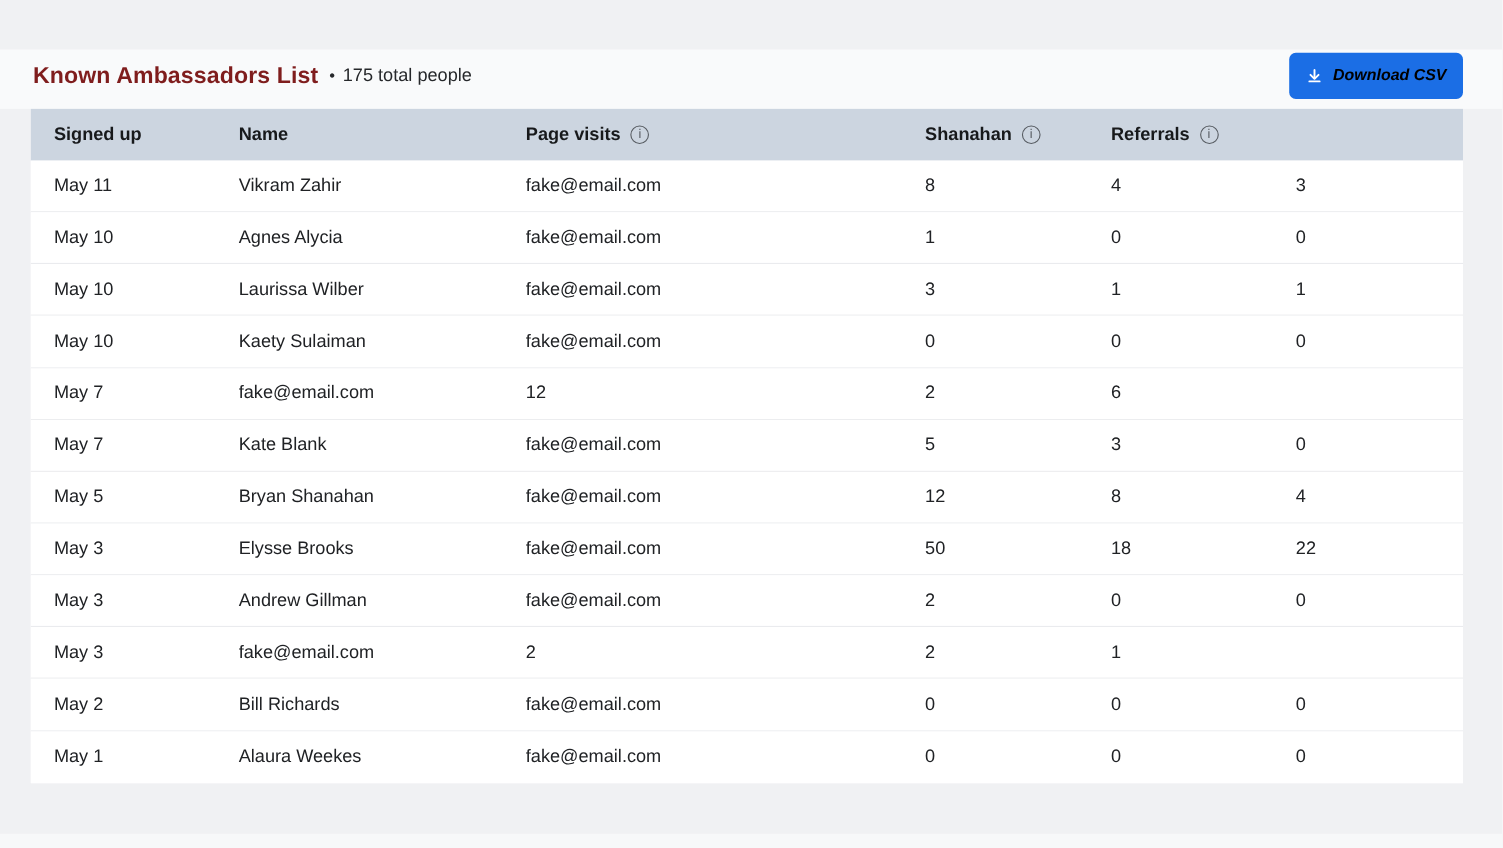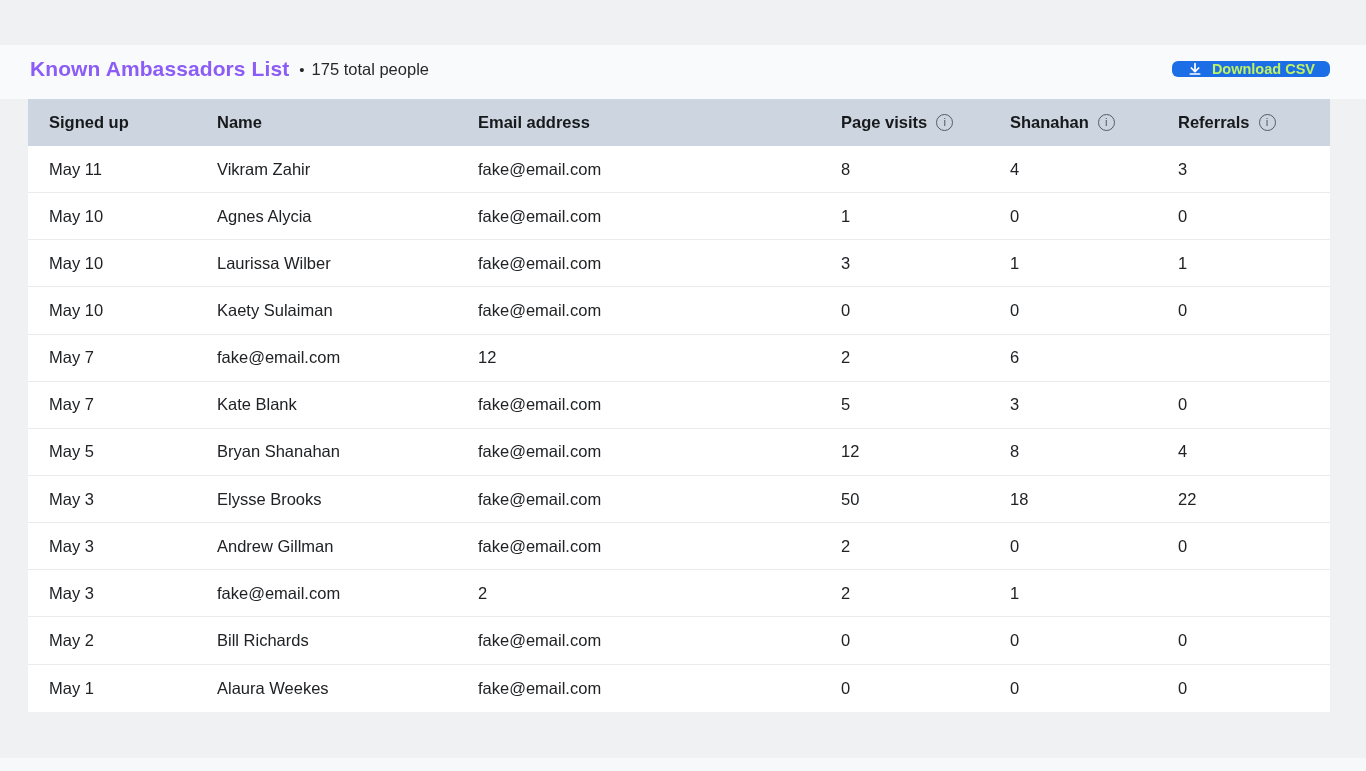--- a/index.html
+++ b/index.html
@@ -19,48 +19,49 @@
     top: 45px; left: 0;
     width: 1366px; height: 54px;
     background: #f9fafb;
     display: flex;
     align-items: center;
     padding: 0 36px 6px 30px;
   }
   .title {
     font-size: 21px;
     font-weight: 700;
-    color: #8b5cf6;
+    color: #7f1d1d;
     letter-spacing: 0.1px;
   }
   .subtitle-wrap {
     display: flex;
     align-items: center;
     margin-left: 10px;
     color: #26282b;
   }
   .dot { font-size: 15px; margin-right: 7px; color: #26282b; }
   .subtitle { font-size: 16.5px; font-weight: 400; }
 
   .spacer { flex: 1; }
 
   .download-btn {
     display: flex;
     align-items: center;
     gap: 9px;
-    height: 16px;
+    height: 42px;
     padding: 0 15px;
     background: #1b6ee5;
     border: none;
     border-radius: 6px;
-    color: #bef264;
+    color: #000000;
     font-family: "Liberation Sans", sans-serif;
     font-size: 14.5px;
     font-weight: 700;
     cursor: pointer;
+    font-style: italic;
   }
   .download-btn svg { display: block; }
 
   .table-card {
     position: absolute;
     top: 99px; left: 28px;
     width: 1302px;
     background: #ffffff;
   }
   .tr {
@@ -137,23 +138,20 @@
   <div class="table-card">
 
     <div class="tr thead">
       <div class="th">
         <span>Signed up</span>
       </div>
       <div class="th">
         <span>Name</span>
       </div>
       <div class="th">
-        <span>Email address</span>
-      </div>
-      <div class="th">
         <span>Page visits</span>
         <span class="info-icon">i</span>
       </div>
       <div class="th">
         <span>Shanahan</span>
         <span class="info-icon">i</span>
       </div>
       <div class="th">
         <span>Referrals</span>
         <span class="info-icon">i</span>

